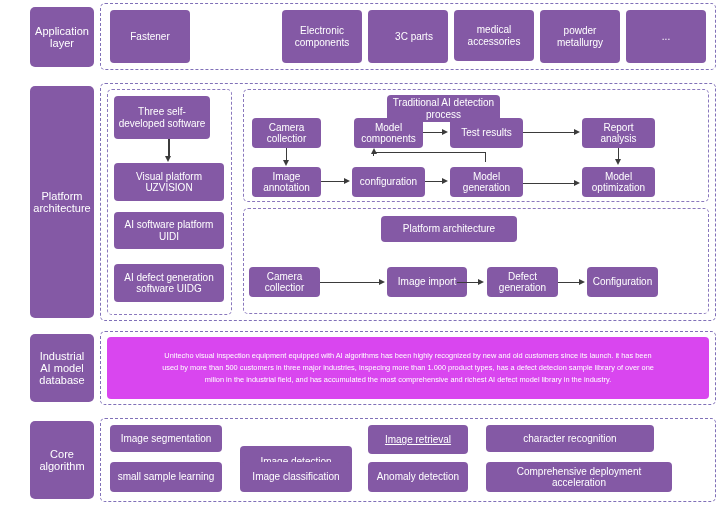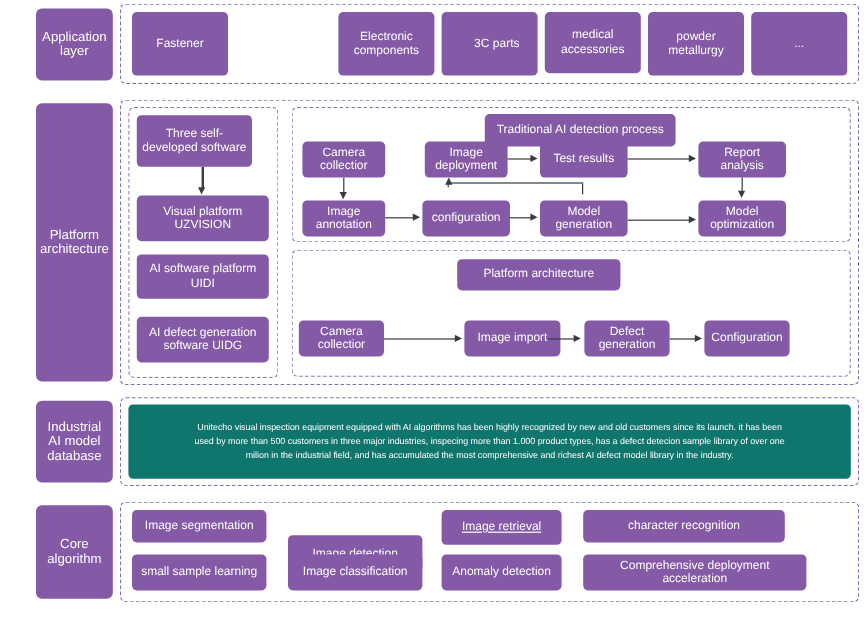--- a/index.html
+++ b/index.html
@@ -77,21 +77,21 @@
   }
   .arw.up {
     border-left: 3.6px solid transparent;
     border-right: 3.6px solid transparent;
     border-bottom: 6px solid #3b3b3b;
   }
 
   
   .para {
     position: absolute;
-    background: #0f766e;
+    background: #d946ef;
     border-radius: 4px;
     box-sizing: border-box;
     color: #ffffff;
     font-size: 7.4px;
     line-height: 1.62;
     text-align: center;
     padding: 9px 14px;
     display: flex;
     align-items: center;
     justify-content: center;
@@ -123,25 +123,25 @@
   <div class="pbox" style="left:114px; top:96px; width:96px; height:43px;">Three self-developed software</div>
   <div class="pbox" style="left:114px; top:163px; width:110px; height:38px;">Visual platform UZVISION</div>
   <div class="pbox" style="left:114px; top:212px; width:110px; height:37px;">AI software platform UIDI</div>
   <div class="pbox" style="left:114px; top:264px; width:110px; height:38px;">AI defect generation software UIDG</div>
 
   <div class="ln v" style="left:168.3px; top:139px; height:18px;"></div>
   <div class="arw down" style="left:165.4px; top:156px;"></div>
 
   <div class="dash inner" style="left:243px; top:89px; width:466px; height:113px;"></div>
 
-  <div class="pbox" style="left:404px; top:95px; width:159px; height:27px;">Traditional AI detection process</div>
+  <div class="pbox" style="left:387px; top:95px; width:113px; height:27px;">Traditional AI detection process</div>
 
   <div class="pbox" style="left:252px; top:118px; width:69px; height:30px;">Camera collectior</div>
   <div class="pbox" style="left:252px; top:167px; width:69px; height:30px;">Image annotation</div>
-  <div class="pbox" style="left:354px; top:118px; width:69px; height:30px;">Image deployment</div>
+  <div class="pbox" style="left:354px; top:118px; width:69px; height:30px;">Model components</div>
   <div class="pbox" style="left:450px; top:118px; width:73px; height:30px;">Test results</div>
   <div class="pbox" style="left:352px; top:167px; width:73px; height:30px;">configuration</div>
   <div class="pbox" style="left:450px; top:167px; width:73px; height:30px;">Model generation</div>
   <div class="pbox" style="left:582px; top:118px; width:73px; height:30px;">Report analysis</div>
   <div class="pbox" style="left:582px; top:167px; width:73px; height:30px;">Model optimization</div>
 
   <div class="ln v" style="left:286px; top:148px; height:13px;"></div>
   <div class="arw down" style="left:283.1px; top:160px;"></div>
 
   <div class="ln h" style="left:423px; top:132px; width:20px;"></div>

